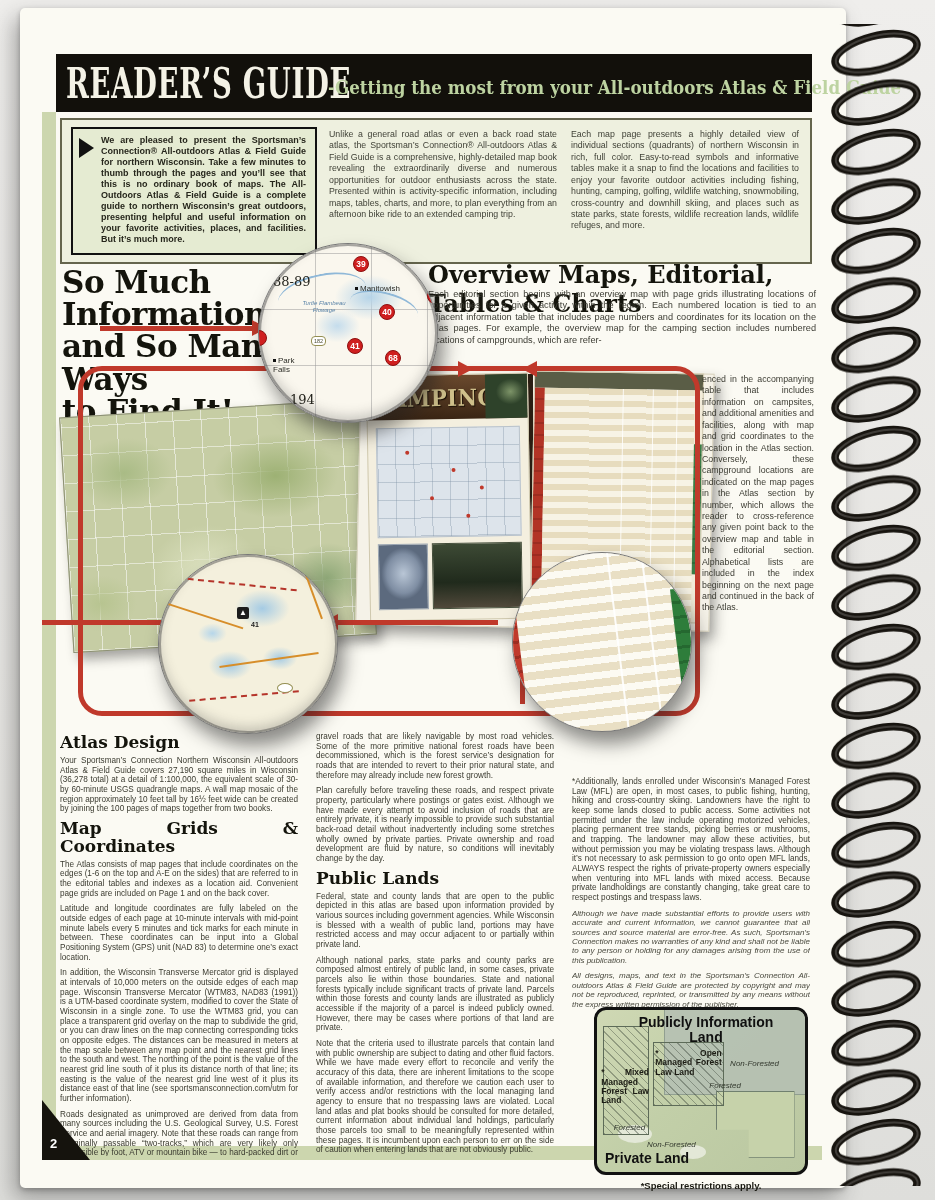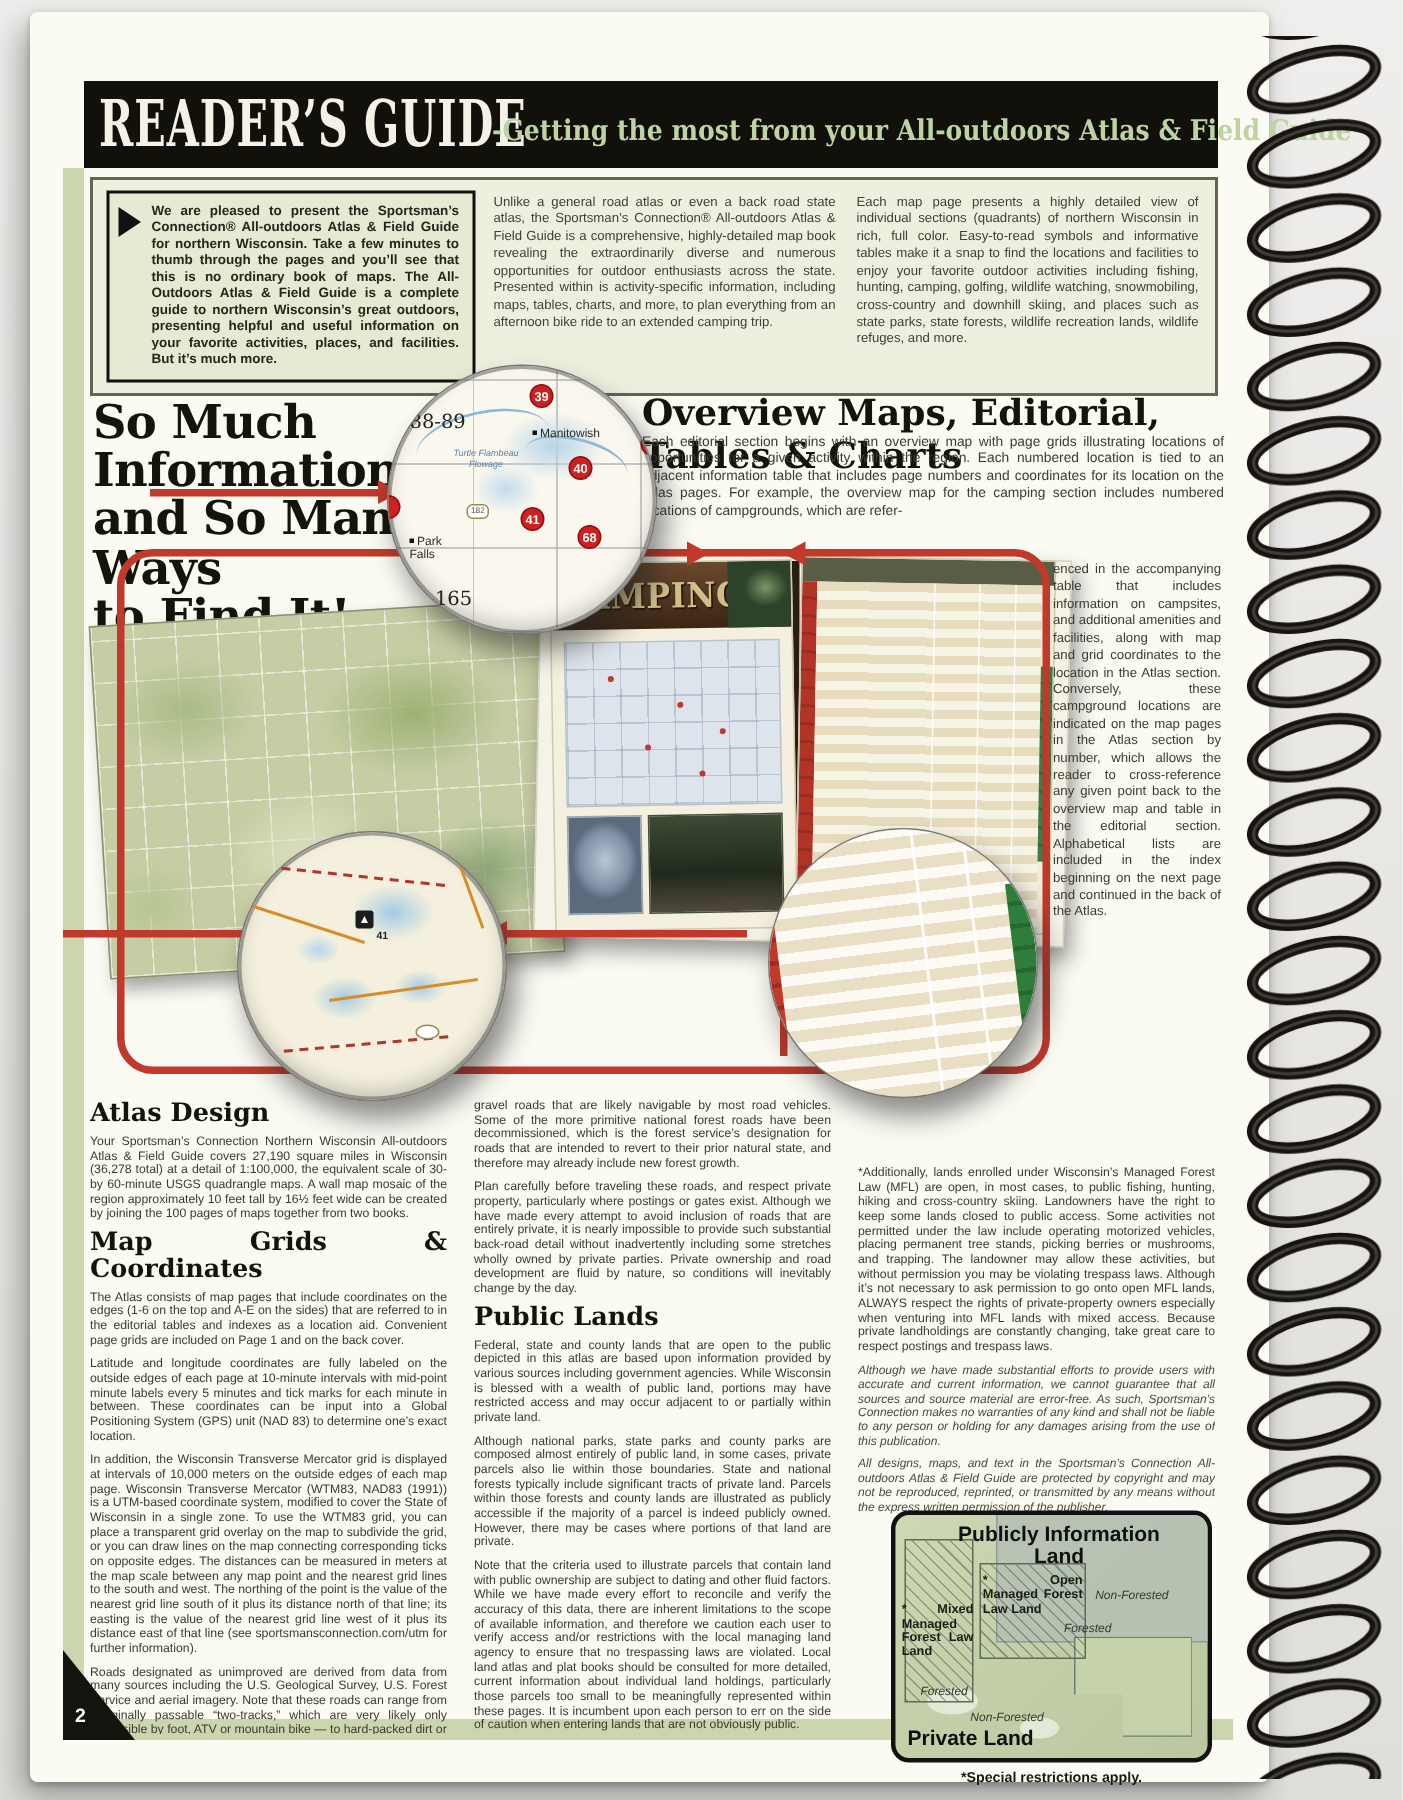--- a/index.html
+++ b/index.html
@@ -235,21 +235,21 @@
       <div class="abs tbl-sep" style="left:88px;"></div>
       <div class="abs tbl-sep" style="left:118px;"></div>
       <div class="abs tbl-sep" style="left:142px;"></div>
     </div>
   </div>
 
   <div class="abs mag mag-overview">
     <div class="river" style="left:18px;top:30px;width:90px;height:40px;transform:rotate(-12deg);"></div>
     <div class="river" style="left:90px;top:48px;width:70px;height:30px;transform:rotate(14deg);"></div>
     <div class="abs pg-label" style="left:14px;top:30px;">88-89</div>
-    <div class="abs pg-label" style="left:10px;top:148px;">94-165</div>
+    <div class="abs pg-label" style="left:10px;top:148px;">94-194</div>
     <div class="abs town" style="left:96px;top:40px;">Manitowish</div>
     <div class="abs town" style="left:14px;top:112px;width:32px;">Park Falls</div>
     <div class="abs water-label" style="left:42px;top:56px;">Turtle Flambeau Flowage</div>
     <div class="shield" style="left:52px;top:92px;">182</div>
     <div class="marker" style="left:94px;top:12px;">39</div>
     <div class="marker" style="left:120px;top:60px;">40</div>
     <div class="marker" style="left:88px;top:94px;">41</div>
     <div class="marker" style="left:126px;top:106px;">68</div>
     <div class="marker" style="left:168px;top:44px;"></div>
     <div class="marker" style="left:-8px;top:86px;"></div>

